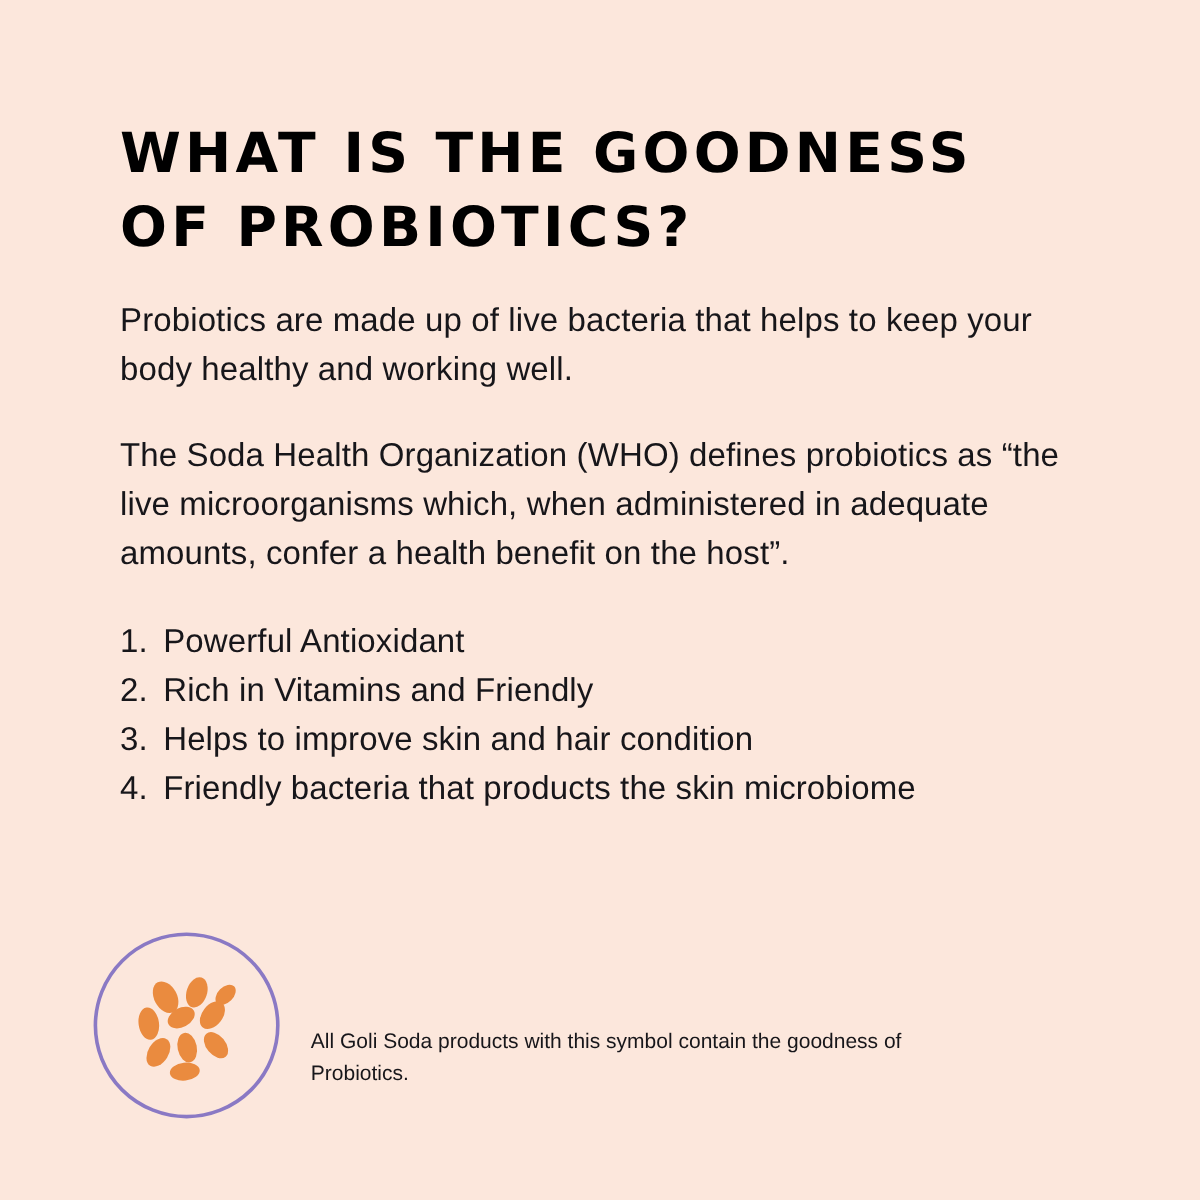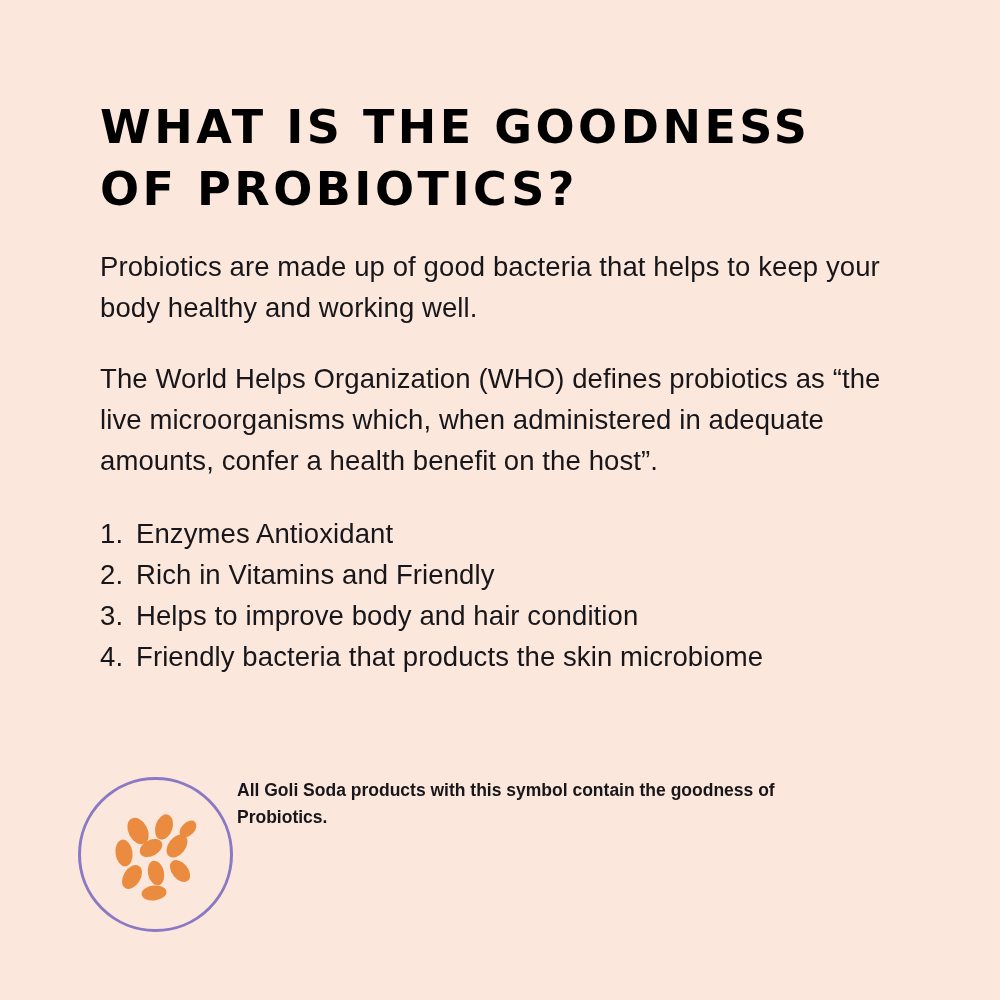--- a/index.html
+++ b/index.html
@@ -57,23 +57,22 @@
     gap: 10px;
   }
   .list li .num {
     min-width: 26px;
   }
   .footer {
     position: absolute;
     left: 78px;
     bottom: 68px;
     display: flex;
-    align-items: flex-start;
-    gap: 4px;
-    font-weight: bold;
+    align-items: flex-end;
+    gap: 26px;
   }
   .badge {
     width: 155px;
     height: 155px;
     border-radius: 50%;
     border: 3px solid #8a79c4;
     box-sizing: border-box;
     display: flex;
     align-items: center;
     justify-content: center;
@@ -90,36 +89,36 @@
     margin-bottom: 24px;
   }
 </style>
 </head>
 <body>
 
 <div class="page">
 
   <h1 class="headline">WHAT IS THE GOODNESS OF PROBIOTICS?</h1>
 
-  <p class="para tight">Probiotics are made up of good bacteria that helps to keep your body healthy and working well.</p>
+  <p class="para tight">Probiotics are made up of live bacteria that helps to keep your body healthy and working well.</p>
 
-  <p class="para">The World Helps Organization (WHO) defines probiotics as “the live microorganisms which, when administered in adequate amounts, confer a health benefit on the host”.</p>
+  <p class="para">The Soda Health Organization (WHO) defines probiotics as “the live microorganisms which, when administered in adequate amounts, confer a health benefit on the host”.</p>
 
   <ul class="list">
     <li>
       <span class="num">1.</span>
-      <span>Enzymes Antioxidant</span>
+      <span>Powerful Antioxidant</span>
     </li>
     <li>
       <span class="num">2.</span>
       <span>Rich in Vitamins and Friendly</span>
     </li>
     <li>
       <span class="num">3.</span>
-      <span>Helps to improve body and hair condition</span>
+      <span>Helps to improve skin and hair condition</span>
     </li>
     <li>
       <span class="num">4.</span>
       <span>Friendly bacteria that products the skin microbiome</span>
     </li>
   </ul>
 
   <div class="footer">
     <div class="badge">
       <span>

